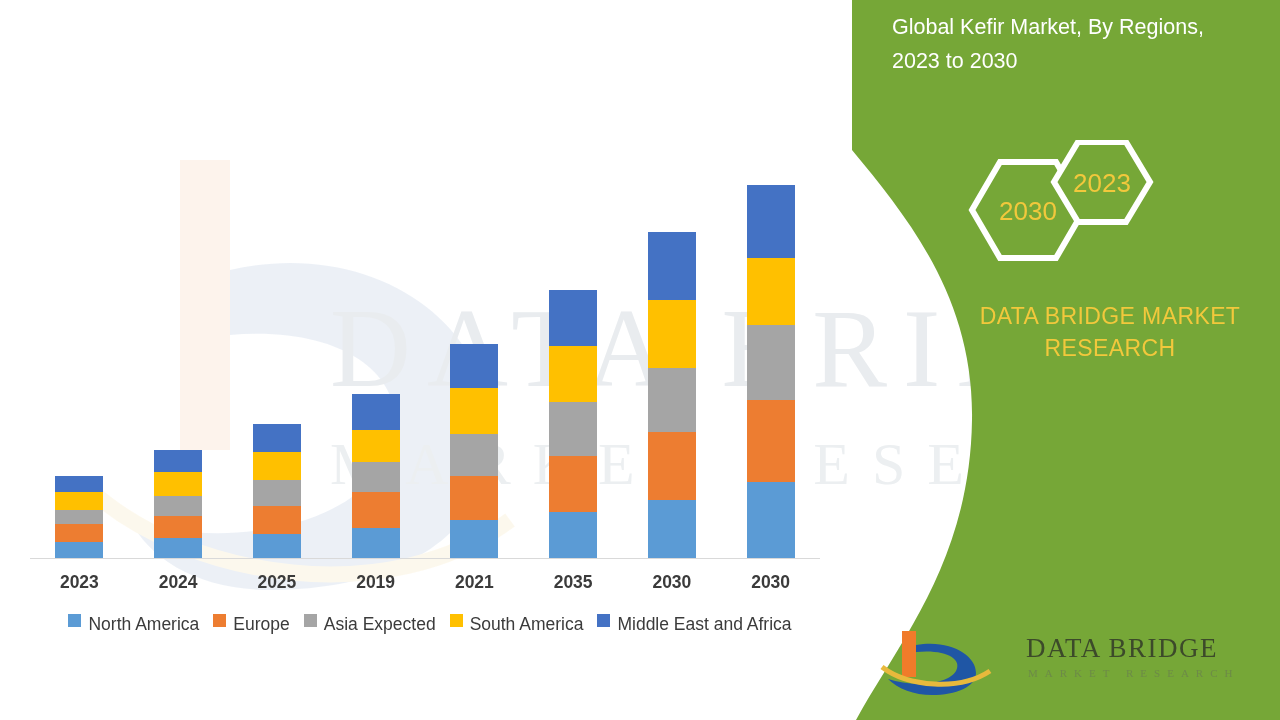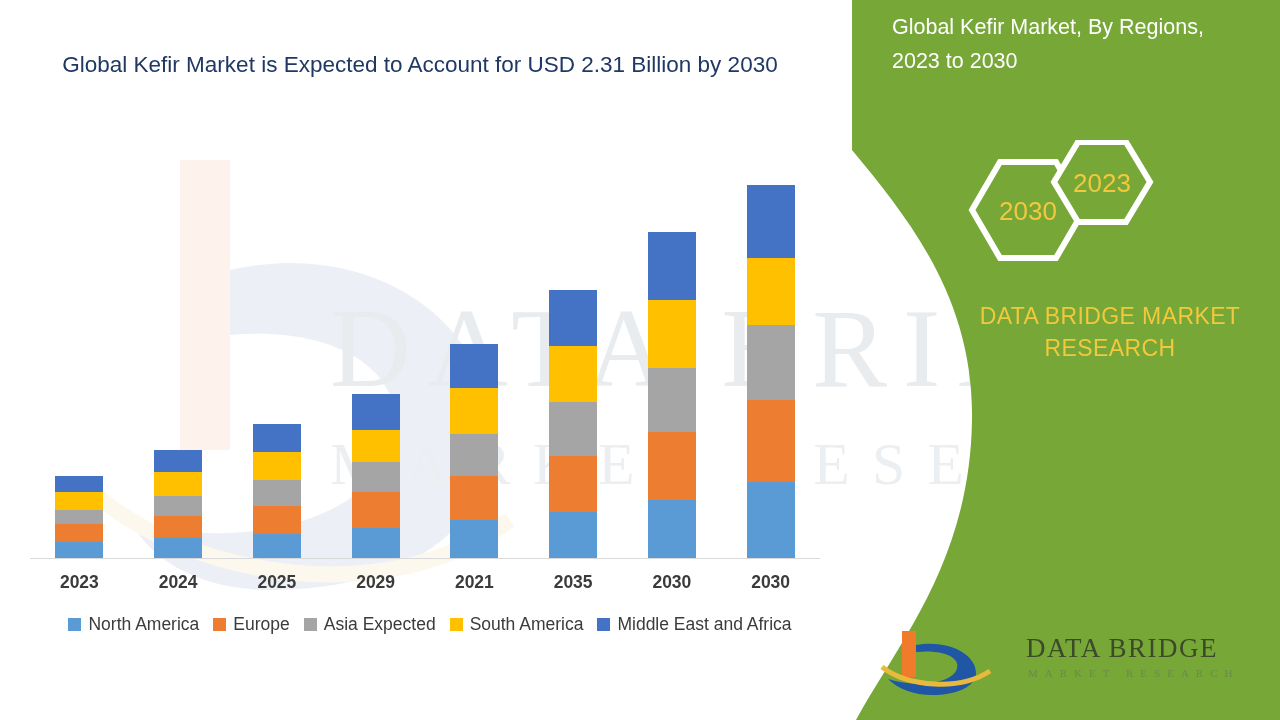--- a/index.html
+++ b/index.html
@@ -53,21 +53,21 @@
   }
   .xlabels div{
     flex:1;text-align:center;color:#3b3b3b;
     font-size:17.5px;font-weight:700;
   }
 
   .legend{
     position:absolute;left:30px;top:614px;width:800px;
     display:flex;justify-content:center;align-items:center;gap:14px;
   }
-  .legend-item{display:flex;align-items:center;gap:7px;}
+  .legend-item{display:flex;gap:7px;}
   .legend-swatch{width:13px;height:13px;display:block;}
   .legend-label{font-size:17.5px;color:#3b3b3b;font-weight:400;}
 
   .footer-left{
     position:absolute;left:28px;top:684px;
     font-size:12.5px;color:#222;font-family:"Liberation Serif", serif;
   }
   .footer-right{
     position:absolute;left:460px;top:684px;
     font-size:12.5px;color:#222;font-family:"Liberation Serif", serif;
@@ -114,21 +114,20 @@
       <path d="M120 40 L170 40 L170 330 L120 330 Z" fill="#ED7D31"></path>
       <path d="M170 150 C300 120 420 190 430 300 C440 420 330 470 210 470 C140 470 90 440 70 400 C160 430 300 410 330 330 C355 262 290 205 170 215 Z" fill="#2E5FA3"></path>
       <path d="M30 370 C130 460 330 490 450 400" fill="none" stroke="#E8B93C" stroke-width="16"></path>
     </svg>
     <div class="wm-text">DATA BRIDGE</div>
     <div class="wm-text2">MARKET RESEARCH</div>
   </div>
 
   <div class="left-panel">
 
-    <div class="chart-title">Global Kefir Market is Expected to Account for USD 2.31 Billion by 2030</div>
 
     <div class="axis-line"></div>
 
     <div class="bars" id="bars">
         <div class="bar-slot">
           <div class="bar">
             <div class="seg" title="Middle East and Africa 2023: 16" style="height: 16px; background: rgb(68, 114, 196);"></div>
             <div class="seg" title="South America 2023: 18" style="height: 18px; background: rgb(255, 192, 0);"></div>
             <div class="seg" title="Asia Pacific 2023: 14" style="height: 14px; background: rgb(165, 165, 165);"></div>
             <div class="seg" title="Europe 2023: 18" style="height: 18px; background: rgb(237, 125, 49);"></div>
@@ -197,21 +196,21 @@
             <div class="seg" title="Europe 2030: 82" style="height: 82px; background: rgb(237, 125, 49);"></div>
             <div class="seg" title="North America 2030: 76" style="height: 76px; background: rgb(91, 155, 213);"></div>
           </div>
         </div>
       </div>
 
     <div class="xlabels" id="xlabels">
         <div>2023</div>
         <div>2024</div>
         <div>2025</div>
-        <div>2029</div>
+        <div>2019</div>
         <div>2021</div>
         <div>2035</div>
         <div>2030</div>
         <div>2030</div>
       </div>
 
     <div class="legend" id="legend">
         <div class="legend-item">
           <span class="legend-swatch" style="background: rgb(91, 155, 213);"></span>
           <span class="legend-label">North America</span>

